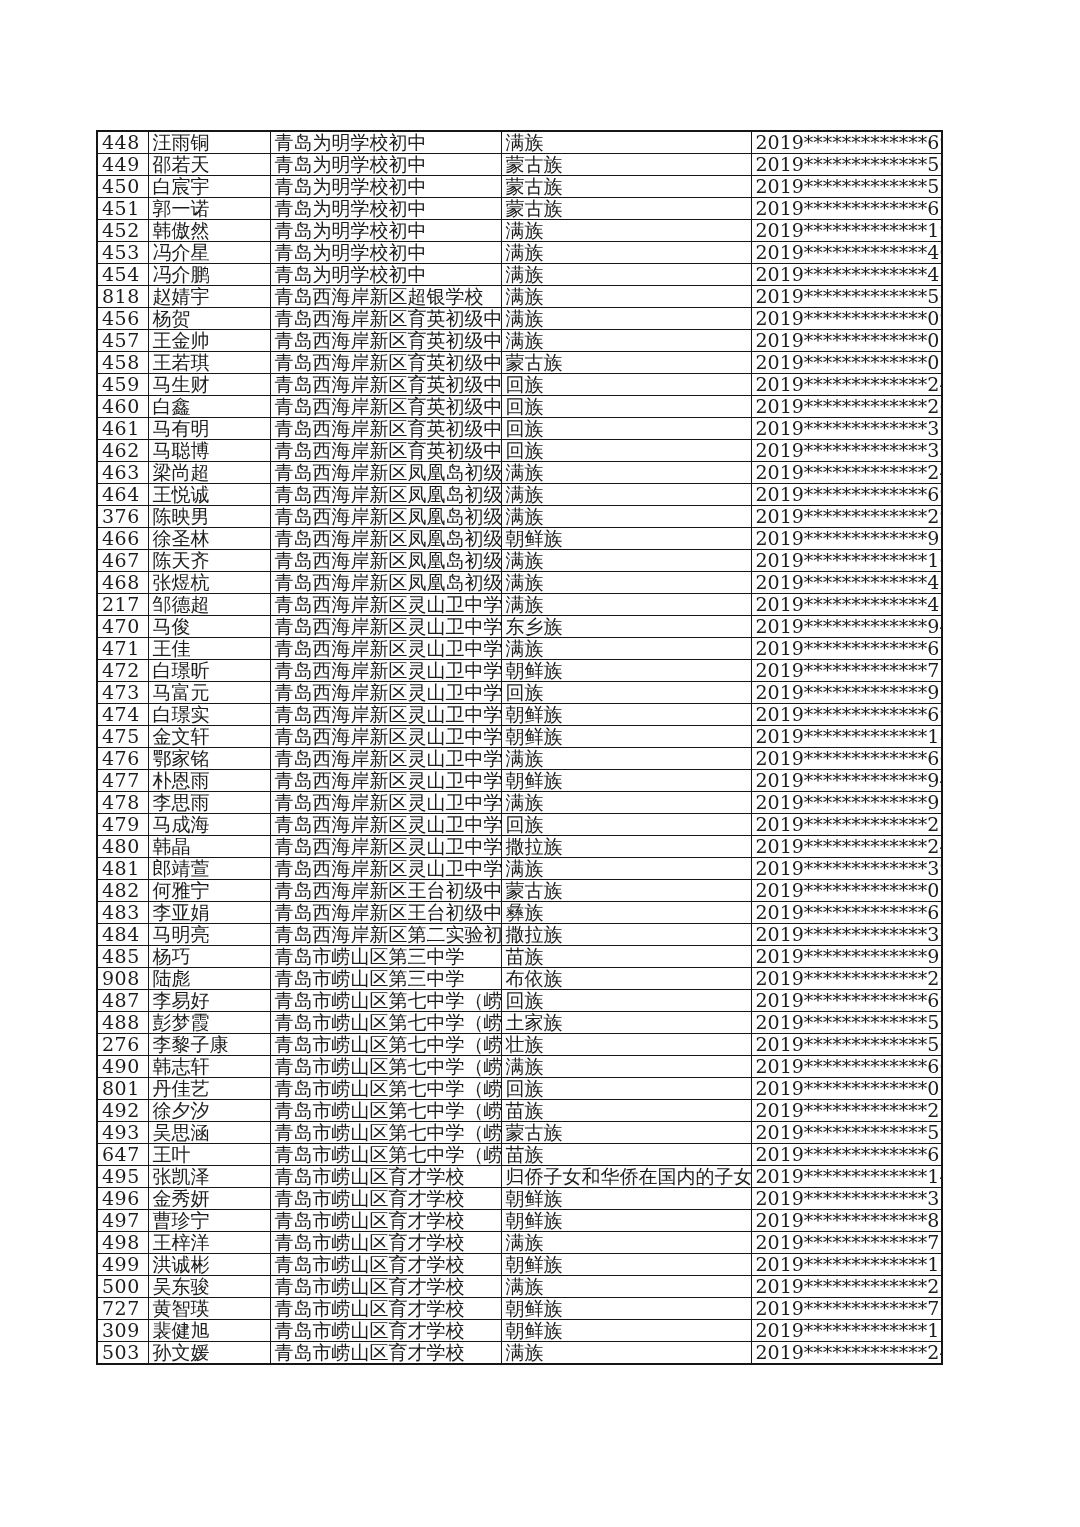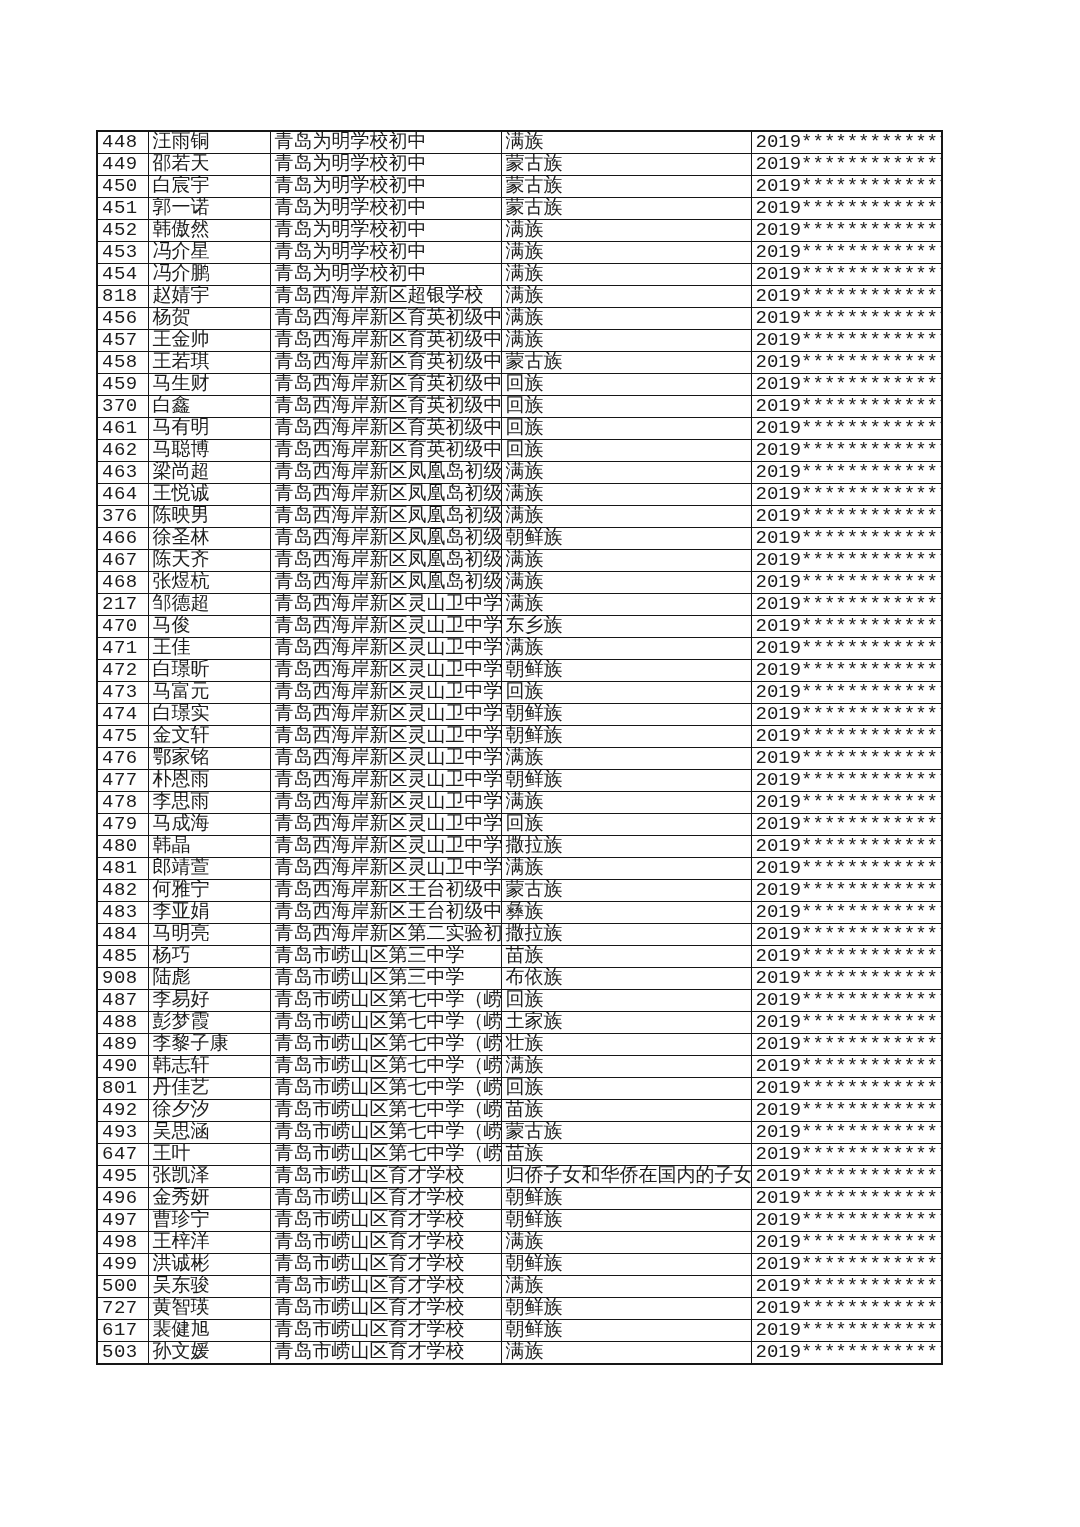--- a/index.html
+++ b/index.html
@@ -1,21 +1,21 @@
 <!DOCTYPE html>
 <html><head>
 <meta charset="utf-8">
 <style>
   html,body{margin:0;padding:0;}
   body{
     width:1080px;height:1527px;background:#ffffff;
     font-family:"DejaVu Serif","Liberation Serif",serif;
     color:#1c1c1c;
   }
-  .sheet{position:relative;width:1080px;height:1527px;background:#ffffff;overflow:hidden;font-family:Liberation Mono, monospace;}
+  .sheet{position:relative;width:1080px;height:1527px;background:#ffffff;overflow:hidden;}
   table.roster{
     position:absolute;left:96px;top:130px;
     border-collapse:collapse;table-layout:fixed;
     width:845px;
     border:2.5px solid #161616;
   }
   table.roster td{
     border:1.5px solid #161616;
     height:21px;
     font-size:19px;
@@ -119,21 +119,21 @@
           <td class="col-id">2019*************05</td>
         </tr>
         <tr>
           <td class="col-no">459</td>
           <td class="col-name">马生财</td>
           <td class="col-school">青岛西海岸新区育英初级中学</td>
           <td class="col-ethnicity">回族</td>
           <td class="col-id">2019*************24</td>
         </tr>
         <tr>
-          <td class="col-no">370</td>
+          <td class="col-no">460</td>
           <td class="col-name">白鑫</td>
           <td class="col-school">青岛西海岸新区育英初级中学</td>
           <td class="col-ethnicity">回族</td>
           <td class="col-id">2019*************26</td>
         </tr>
         <tr>
           <td class="col-no">461</td>
           <td class="col-name">马有明</td>
           <td class="col-school">青岛西海岸新区育英初级中学</td>
           <td class="col-ethnicity">回族</td>
@@ -322,21 +322,21 @@
           <td class="col-id">2019*************69</td>
         </tr>
         <tr>
           <td class="col-no">488</td>
           <td class="col-name">彭梦霞</td>
           <td class="col-school">青岛市崂山区第七中学（崂山</td>
           <td class="col-ethnicity">土家族</td>
           <td class="col-id">2019*************53</td>
         </tr>
         <tr>
-          <td class="col-no">489</td>
+          <td class="col-no">276</td>
           <td class="col-name">李黎子康</td>
           <td class="col-school">青岛市崂山区第七中学（崂山</td>
           <td class="col-ethnicity">壮族</td>
           <td class="col-id">2019*************56</td>
         </tr>
         <tr>
           <td class="col-no">490</td>
           <td class="col-name">韩志轩</td>
           <td class="col-school">青岛市崂山区第七中学（崂山</td>
           <td class="col-ethnicity">满族</td>
@@ -413,21 +413,21 @@
           <td class="col-id">2019*************25</td>
         </tr>
         <tr>
           <td class="col-no">727</td>
           <td class="col-name">黄智瑛</td>
           <td class="col-school">青岛市崂山区育才学校</td>
           <td class="col-ethnicity">朝鲜族</td>
           <td class="col-id">2019*************72</td>
         </tr>
         <tr>
-          <td class="col-no">617</td>
+          <td class="col-no">309</td>
           <td class="col-name">裴健旭</td>
           <td class="col-school">青岛市崂山区育才学校</td>
           <td class="col-ethnicity">朝鲜族</td>
           <td class="col-id">2019*************17</td>
         </tr>
         <tr>
           <td class="col-no">503</td>
           <td class="col-name">孙文媛</td>
           <td class="col-school">青岛市崂山区育才学校</td>
           <td class="col-ethnicity">满族</td>

